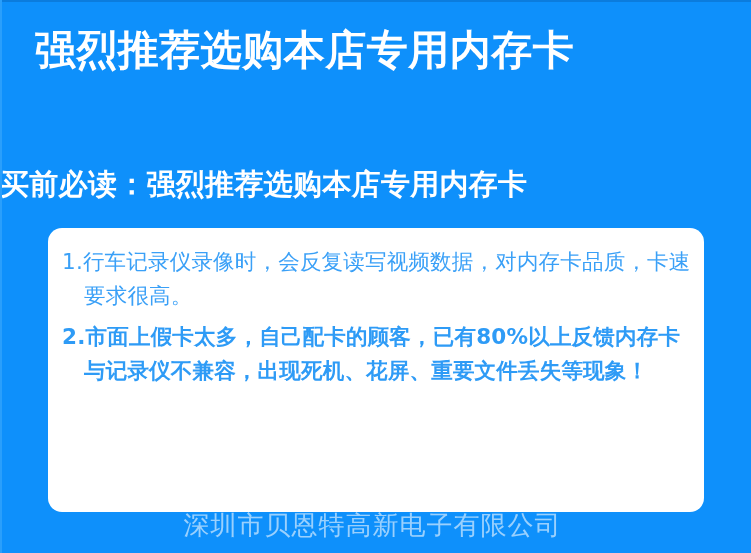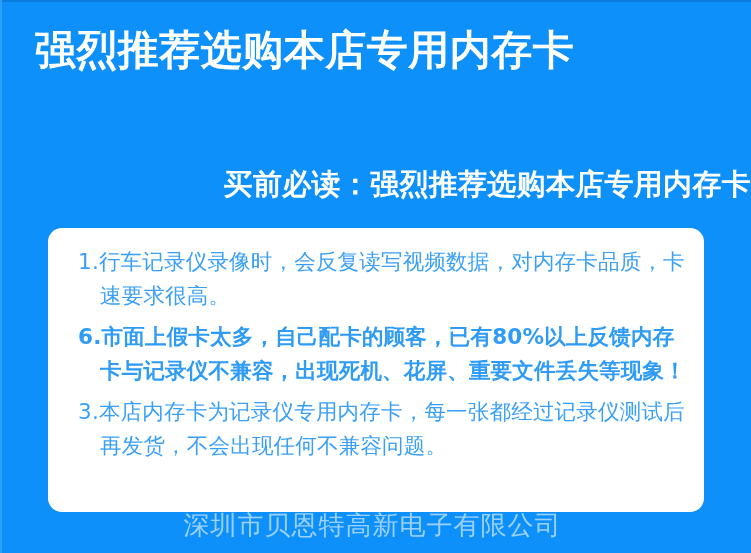--- a/index.html
+++ b/index.html
@@ -61,21 +61,21 @@
     line-height: 53px;
     letter-spacing: 0.5px;
     white-space: nowrap;
   }
 
   .subheadline {
     position: absolute;
     left: 0;
     top: 164px;
     width: 751px;
-    text-align: right;
+    text-align: left;
     color: #ffffff;
     font-size: 29px;
     font-weight: bold;
     line-height: 40px;
     letter-spacing: 0.3px;
     white-space: nowrap;
     z-index: 3;
   }
 
   .watermark {
@@ -109,21 +109,21 @@
     padding: 17px 12px 0 14px;
   }
 
   .notice-item {
     color: #3aa0f7;
     font-size: 21.5px;
     line-height: 34px;
     letter-spacing: 0.2px;
     padding-left: 22px;
     text-indent: -22px;
-    margin: 0 0 7px 16px;
+    margin: 0 0 7px 0;
   }
   .notice-item.emph {
     font-weight: bold;
     color: #2e9bf6;
   }
   .notice-item:last-child {
     margin-bottom: 0;
   }
 </style>
 </head>
@@ -132,19 +132,18 @@
 <div id="promo-banner">
 
   <div class="headline-block">
     <span class="headline-line">强烈推荐选购本店专用内存卡</span>
   </div>
 
   <div class="subheadline">买前必读：强烈推荐选购本店专用内存卡</div>
 
   <div class="notice-card">
     <p class="notice-item">1.行车记录仪录像时，会反复读写视频数据，对内存卡品质，卡速要求很高。</p>
-    <p class="notice-item emph">6.市面上假卡太多，自己配卡的顾客，已有80%以上反馈内存卡与记录仪不兼容，出现死机、花屏、重要文件丢失等现象！</p>
-    <p class="notice-item">3.本店内存卡为记录仪专用内存卡，每一张都经过记录仪测试后再发货，不会出现任何不兼容问题。</p>
+    <p class="notice-item emph">2.市面上假卡太多，自己配卡的顾客，已有80%以上反馈内存卡与记录仪不兼容，出现死机、花屏、重要文件丢失等现象！</p>
   </div>
 
   <div class="watermark">深圳市贝恩特高新电子有限公司</div>
 
 </div>
 
 </body></html>

